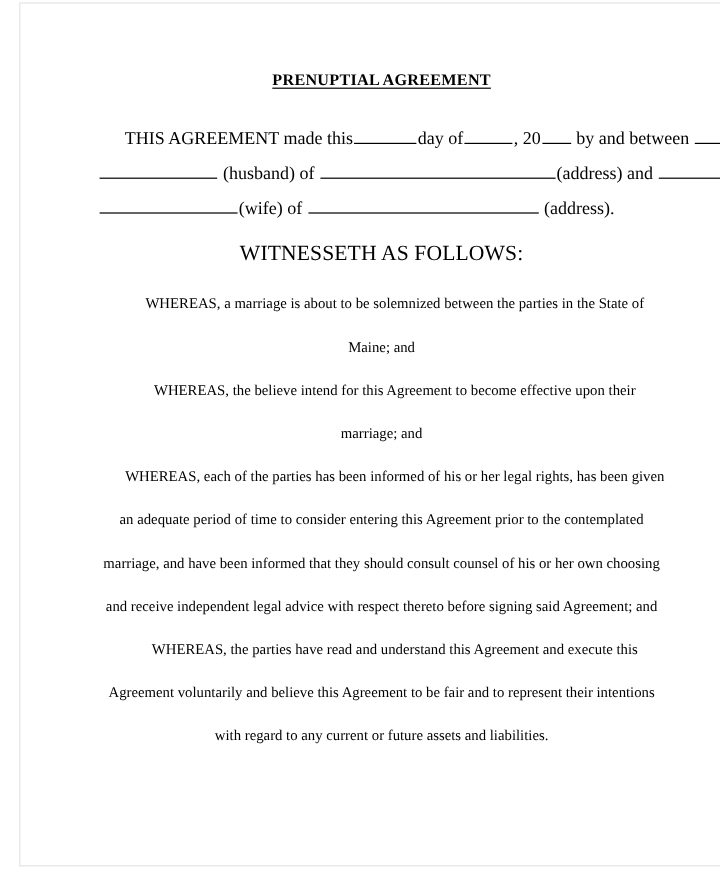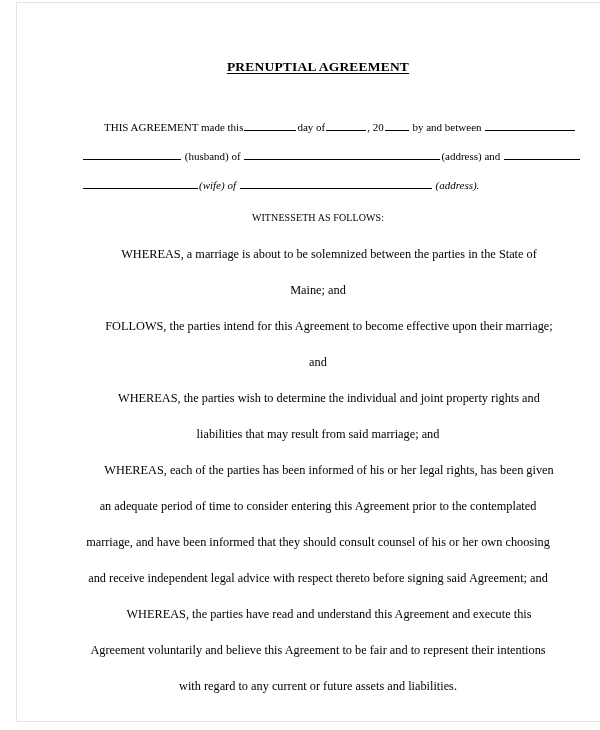--- a/index.html
+++ b/index.html
@@ -43,30 +43,30 @@
     padding-top: 57px;
     line-height: 1;
   }
   .doc-title span {
     text-decoration: underline;
     text-underline-offset: 2px;
   }
 
   
   .fields {
-    margin-top: 39px;
-    font-size: 11px;
+    margin-top: 28px;
+    font-size: 15px;
     line-height: 29px;
   }
   .fields .fline {
     white-space: nowrap;
   }
   .fields .l1 { text-indent: 22px; }
   .fields .l2 { text-align: right; }
-  .fields .l3 { text-align: left; font-style: italic; }
+  .fields .l3 { text-align: left; }
 
   .blank {
     display: inline-block;
     border-bottom: 1px solid #000;
     vertical-align: baseline;
     height: 0.92em;
     margin: 0 1px;
   }
   .b-day     { width: 52px; }
   .b-month   { width: 40px; }
@@ -74,21 +74,21 @@
   .b-name1   { width: 90px; }
   .b-husband { width: 98px; }
   .b-addr1   { width: 196px; }
   .b-name2   { width: 76px; }
   .b-wife    { width: 115px; }
   .b-addr2   { width: 192px; }
 
   
   .witnesseth {
     text-align: center;
-    font-size: 10px;
+    font-size: 18px;
     margin: 0;
     padding-top: 12px;
     letter-spacing: 0.1px;
   }
 
   
   .body-text {
     margin-top: 13px;
     font-size: 12.3px;
     line-height: 36px;
@@ -114,20 +114,19 @@
       <div class="fline l2"><span class="blank b-husband"></span> <span>(husband) of</span> <span class="blank b-addr1"></span><span>(address) and</span> <span class="blank b-name2"></span></div>
 
       <div class="fline l3"><span class="blank b-wife"></span><span>(wife) of</span> <span class="blank b-addr2"></span> <span>(address).</span></div>
 
     </div>
 
     <div class="witnesseth">WITNESSETH AS FOLLOWS:</div>
 
     <div class="body-text">
       <p>WHEREAS, a marriage is about to be solemnized between the parties in the State of Maine; and</p>
-      <p>FOLLOWS, the parties intend for this Agreement to become effective upon their marriage; and</p>
-      <p>WHEREAS, the parties wish to determine the individual and joint property rights and liabilities that may result from said marriage; and</p>
+      <p>WHEREAS, the believe intend for this Agreement to become effective upon their marriage; and</p>
       <p>WHEREAS, each of the parties has been informed of his or her legal rights, has been given an adequate period of time to consider entering this Agreement prior to the contemplated marriage, and have been informed that they should consult counsel of his or her own choosing and receive independent legal advice with respect thereto before signing said Agreement; and</p>
       <p>WHEREAS, the parties have read and understand this Agreement and execute this Agreement voluntarily and believe this Agreement to be fair and to represent their intentions with regard to any current or future assets and liabilities.</p>
     </div>
 
   </div>
 </div>
 
 </body></html>

